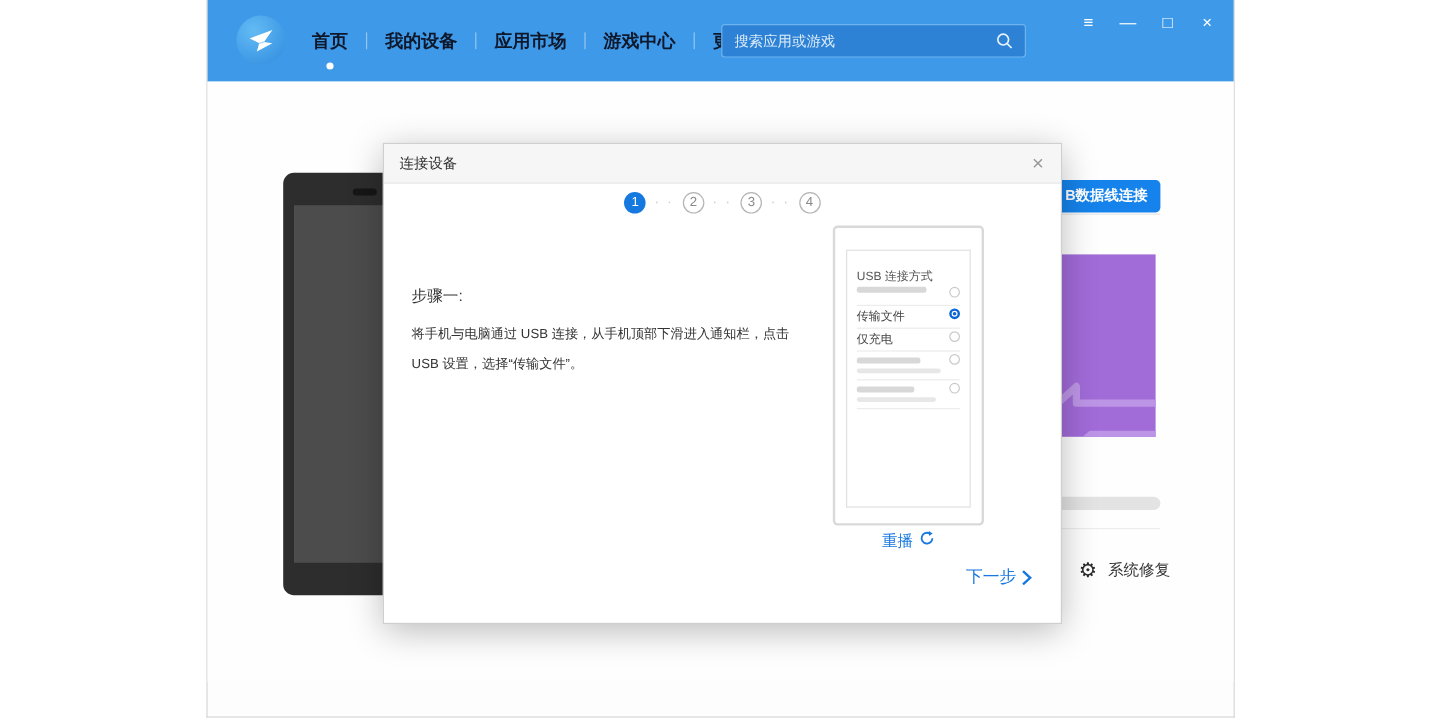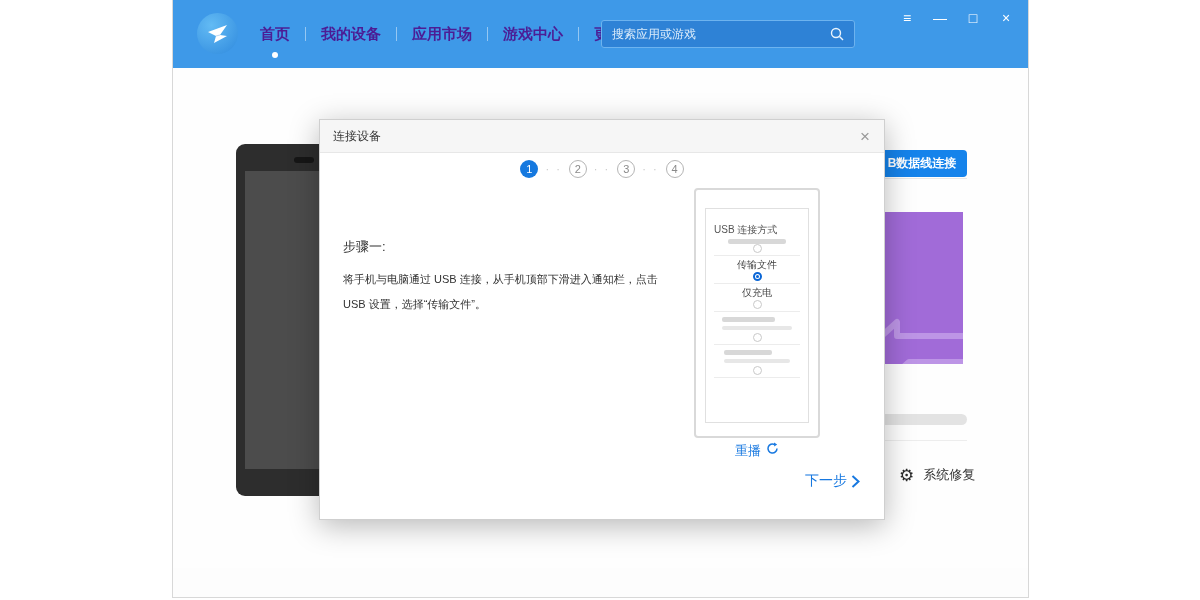--- a/index.html
+++ b/index.html
@@ -5,21 +5,21 @@
   * { margin:0; padding:0; box-sizing:border-box; }
   html,body { width:1200px; height:600px; background:#ffffff; font-family:"Liberation Sans", sans-serif; overflow:hidden; }
 
   #app { position:absolute; left:172px; top:0; width:857px; height:598px; background:#fdfdfd; border:1px solid #d8d8d8; border-top:none; }
 
   
   .header { position:absolute; left:0; top:0; width:100%; height:68px; background:#3E99E8; }
   .logo { position:absolute; left:24px; top:13px; width:41px; height:41px; border-radius:50%;
           background:radial-gradient(circle at 35% 30%, #63bbf4, #2f8ade); display:flex; align-items:center; justify-content:center; }
   .nav { position:absolute; left:72px; top:0; height:68px; display:flex; align-items:center; }
-  .nav-item { position:relative; color:#4c1d95; font-size:15px; font-weight:bold; padding:0 15px; cursor:pointer; white-space:nowrap;font-family:Liberation Mono, monospace; }
+  .nav-item { position:relative; color:#0f172a; font-size:15px; font-weight:bold; padding:0 15px; cursor:pointer; white-space:nowrap;font-family:Liberation Mono, monospace; }
   .nav-sep { width:1px; height:14px; background:rgba(255,255,255,0.45); }
   .nav-dot { position:absolute; left:50%; margin-left:-3px; top:27px; width:6px; height:6px; border-radius:50%; background:#ffffff; }
   .search-box { position:absolute; left:428px; top:20px; width:254px; height:28px; background:#2e82d6; border:1px solid #6db3ef; border-radius:3px; display:flex; align-items:center; }
   .search-box input { flex:1; background:transparent; border:none; outline:none; color:#eaf4fd; font-size:12px; padding:0 10px; font-family:"Liberation Sans", sans-serif; }
   .search-box input::placeholder { color:#dcecfa; opacity:1; }
   .search-icon { margin-right:10px; display:flex; }
   .win-controls { position:absolute; right:12px; top:8px; display:flex; gap:13px; color:#ffffff; }
   .win-btn { width:20px; height:20px; font-size:14px; line-height:20px; text-align:center; cursor:pointer; }
 
   
@@ -59,21 +59,21 @@
   .step-circle.active { background:#1679DF; color:#ffffff; }
   .step-circle.inactive { background:#ffffff; border:1px solid #b5b5b5; color:#8a8a8a; }
   .step-sep { color:#c9c9c9; font-size:11px; letter-spacing:2px; }
 
   .step-heading { position:absolute; left:23px; top:118px; font-size:13px; color:#333333; }
   .instruction { position:absolute; left:23px; top:147px; width:336px; font-size:11px; color:#333333; line-height:25px; }
 
   .mini-phone { position:absolute; left:374px; top:68px; width:126px; height:250px; border:2px solid #d9d9d9; border-radius:4px; background:#ffffff; }
   .mini-screen { position:absolute; left:9px; top:18px; right:9px; height:215px; border:1px solid #e0e0e0; background:#ffffff; padding:0 8px; }
   .mini-title { margin-top:14px; font-size:10px; color:#555555; }
-  .opt-row { display:flex; align-items:center; justify-content:space-between; border-bottom:1px solid #ececec; min-height:18px; padding:2px 0;flex-direction:column; }
+  .opt-row { display:flex; justify-content:space-between; border-bottom:1px solid #ececec; min-height:18px; padding:2px 0; }
   .opt-label { font-size:10px; color:#444444; }
   .bar { background:#d8d8d8; border-radius:2px; }
   .bar-sub { background:#e7e7e7; border-radius:2px; }
   .radio { width:9px; height:9px; border-radius:50%; border:1px solid #c9c9c9; flex-shrink:0; }
   .radio.on { border:2px solid #0a66d6; display:flex; align-items:center; justify-content:center; }
   .radio.on::after { content:""; width:3px; height:3px; border-radius:50%; background:#0a66d6; }
   .bars-col { display:flex; flex-direction:column; gap:4px; padding:3px 0; }
 
   .replay { position:absolute; left:374px; top:322px; width:126px; display:flex; align-items:flex-start; justify-content:center; gap:5px; color:#1778E0; font-size:13px; cursor:pointer;font-family:Liberation Mono, monospace; }
   .next-btn { position:absolute; right:24px; top:352px; display:flex; align-items:center; gap:4px; color:#1778E0; font-size:14px; cursor:pointer; }

